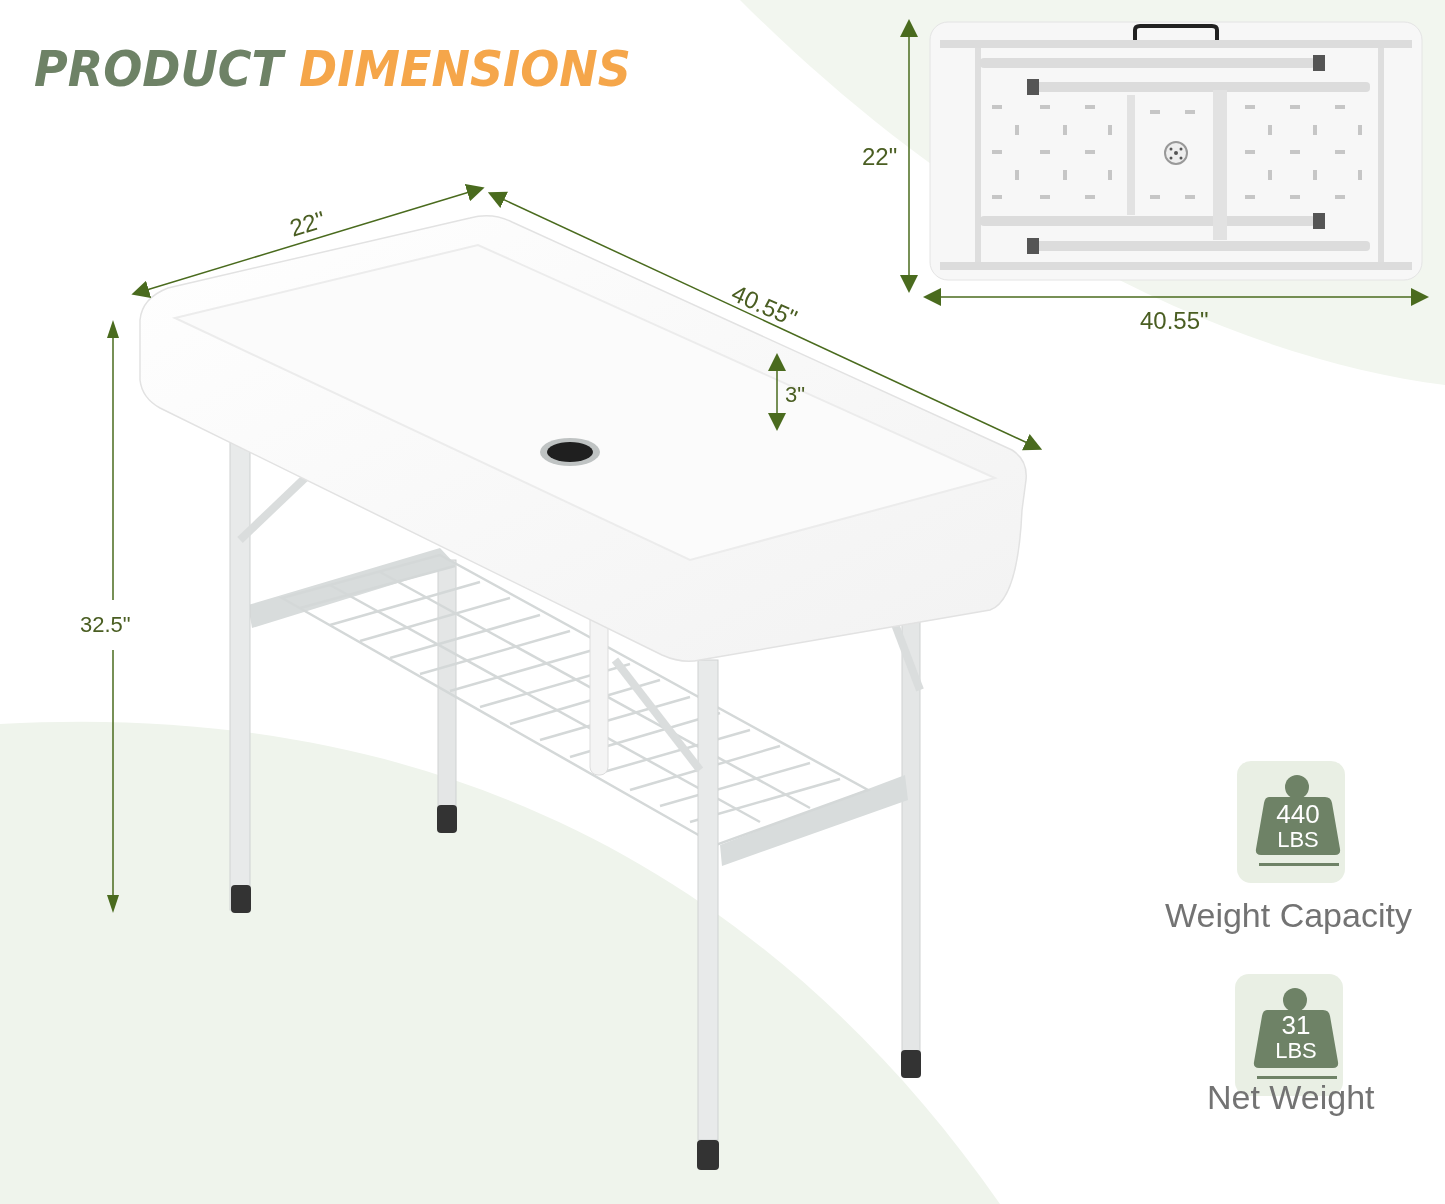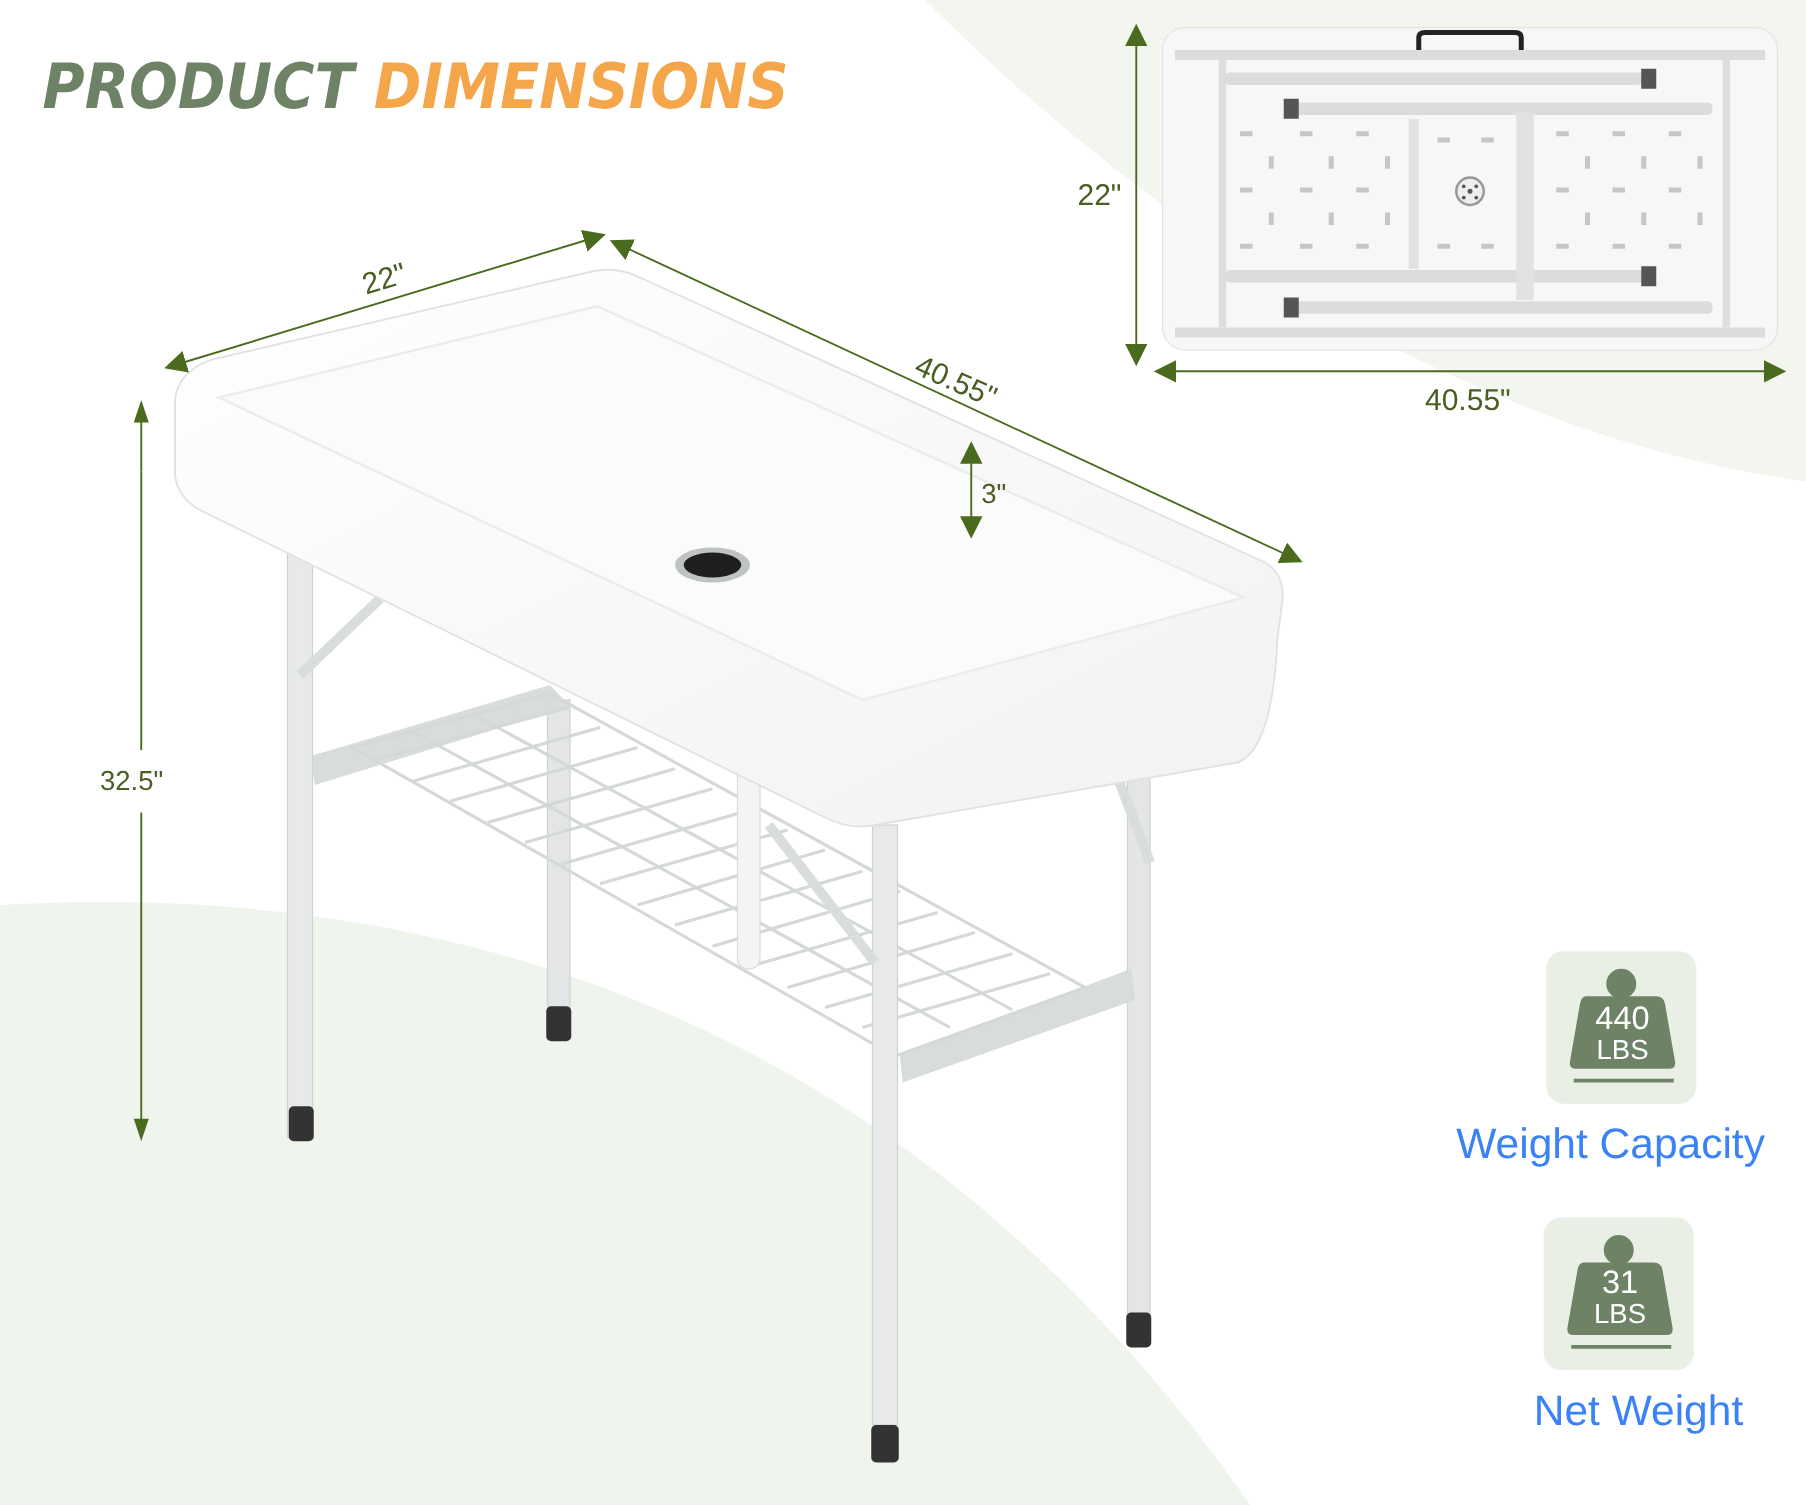--- a/index.html
+++ b/index.html
@@ -16,25 +16,25 @@
     transform: scaleX(0.92); transform-origin: left top;
     white-space: nowrap;
   }
   .title .t1 { color: #6e8266; }
   .title .t2 { color: #f5a64a; }
   .dim {
     position: absolute; color: #4a5e22; font-size: 24px; white-space: nowrap;
     font-family: "Liberation Sans", sans-serif;
   }
   .badge {
-    position: absolute; width: 120px; height: 122px; border-radius: 14px;
+    position: absolute; width: 108px; height: 122px; border-radius: 14px;
     background: #e9efe4;
   }
   .badge-label {
-    position: absolute; color: #3b82f6; font-size: 34px; white-space: nowrap;
+    position: absolute; color: #737373; font-size: 34px; white-space: nowrap;
     font-family: "Liberation Sans", sans-serif; text-align: center;
   }
   .weight-text {
     position: absolute; color: #ffffff; font-size: 26px; text-align: center;
     width: 122px; left: 0; line-height: 26px;
   }
 </style>
 </head>
 <body>
 
@@ -213,14 +213,14 @@
 <div>
   <div class="badge" style="left:1235px; top:974px;">
     <svg width="122" height="122" viewBox="0 0 122 122" style="position:absolute;left:0;top:0;">
       <circle cx="60" cy="26" r="12" fill="#6e8266"></circle>
       <path d="M32,36 L88,36 Q94,36 95,42 L103,88 Q104,94 98,94 L24,94 Q18,94 19,88 L27,42 Q28,36 32,36 Z" fill="#6e8266"></path>
       <rect x="22" y="102" width="80" height="3" fill="#6e8266"></rect>
     </svg>
     <div class="weight-text" style="top:38px;">31</div>
     <div class="weight-text" style="top:64px; font-size:22px;">LBS</div>
   </div>
-  <div class="badge-label" style="left:1207px; top:1110px;margin-left:20px;">Net Weight</div>
+  <div class="badge-label" style="left:1207px; top:1078px;">Net Weight</div>
 </div>
 
 </body></html>

